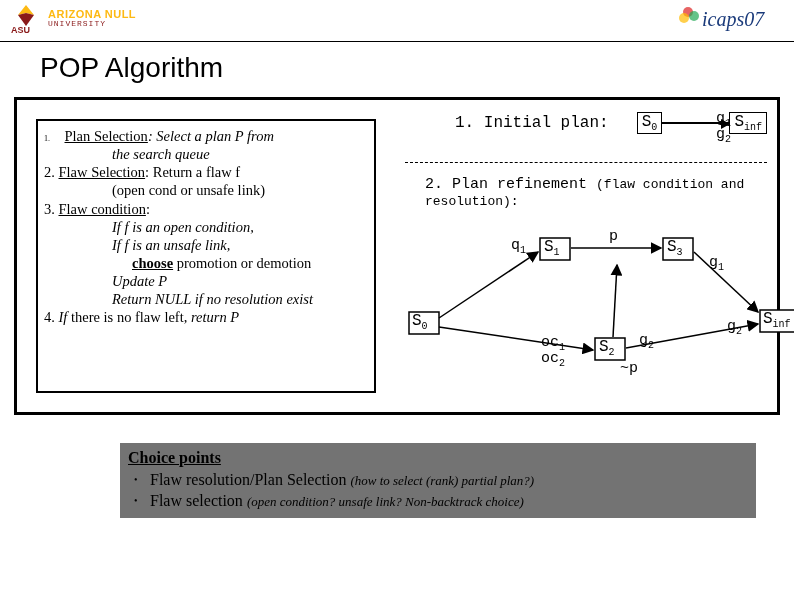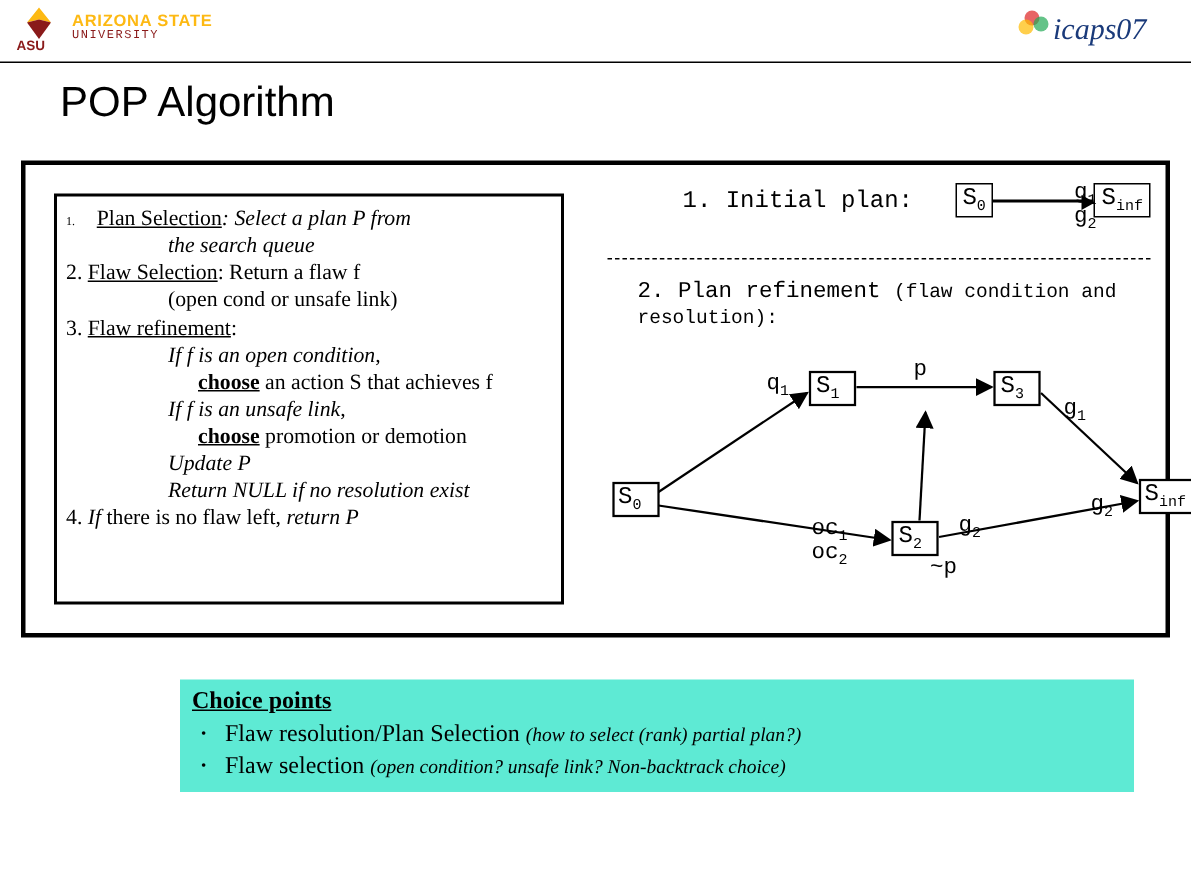--- a/index.html
+++ b/index.html
@@ -41,21 +41,21 @@
     position: absolute;
     right: 10px; top: 2px;
     font-family: cursive;
     font-size: 20px;
     color: #404040;
     font-style: italic;
   }
   .title {
     font-family: Arial, Helvetica, sans-serif;
     font-size: 28px;
-    padding: 10px 0 23px 40px;
+    padding: 10px 0 13px 40px;
   }
   .main-box {
     margin: 0 14px;
     border: 3px solid #000;
     display: flex;
     height: 318px;
     position: relative;
   }
   .left-panel {
     flex: 0 0 340px;
@@ -118,21 +118,21 @@
     position: absolute;
     top: 76px; left: 30px;
     font-size: 15px;
   }
   .diagram {
     position: absolute;
     top: 110px; left: 0; right: 0; bottom: 0;
   }
   .choice-box {
     margin: 28px 38px 0 120px;
-    background: #5eead4;
+    background: #737373;
     padding: 4px 8px 6px 8px;
     font-size: 16px;
     line-height: 1.35;
   }
   .choice-bullet {
     padding-left: 22px;
     position: relative;
   }
   .choice-bullet::before {
     content: "•";
@@ -147,21 +147,21 @@
 <div class="header">
   <div class="asu-logo">
     <div class="asu-shield">
       <svg width="34" height="34" viewBox="0 0 34 34">
         <path d="M9 14 L17 4 L25 14 L17 12 Z" fill="#fdb913"></path>
         <path d="M9 14 L17 12 L25 14 L17 25 Z" fill="#8a1a1a"></path>
         <text x="2" y="32" font-size="9" font-weight="bold" fill="#8a1a1a" font-family="Arial">ASU</text>
       </svg>
     </div>
     <div class="asu-text">
-      <div class="asu-line1">ARIZONA STATE</div>
+      <div class="asu-line1">ARIZONA NULL</div>
       <div class="asu-line2">UNIVERSITY</div>
     </div>
   </div>
   <div class="icaps-logo">
     <svg width="110" height="36" viewBox="0 0 110 36">
       <circle cx="14" cy="10" r="5" fill="#d22" opacity="0.7"></circle>
       <circle cx="20" cy="14" r="5" fill="#2a5" opacity="0.7"></circle>
       <circle cx="10" cy="16" r="5" fill="#fb0" opacity="0.7"></circle>
       <text x="28" y="24" font-family="cursive" font-style="italic" font-size="20" fill="#1a3a7a">icaps07</text>
     </svg>
@@ -175,25 +175,22 @@
     <div>
       <span class="tiny">1.</span>&nbsp;&nbsp;&nbsp;
       <span class="u">Plan Selection</span><span class="italic">: Select a plan P from</span>
       <div class="italic" style="padding-left:68px">the search queue</div>
     </div>
     <div>
       <span>2. </span><span class="u">Flaw Selection</span><span>: Return a flaw f</span>
       <div style="padding-left:68px">(open cond or unsafe link)</div>
     </div>
     <div>
-      <span>3. </span><span class="u">Flaw refinement</span><span>:</span>
+      <span>3. </span><span class="u">Flaw condition</span><span>:</span>
       <div class="italic" style="padding-left:68px">If  f is an open condition,</div>
-      <div style="padding-left:88px">
-        <span class="bold u">choose</span><span> an action S that achieves f</span>
-      </div>
       <div class="italic" style="padding-left:68px">If f is an unsafe link,</div>
       <div style="padding-left:88px">
         <span class="bold u">choose</span><span>  promotion or demotion</span>
       </div>
       <div class="italic" style="padding-left:68px">Update P</div>
       <div class="italic" style="padding-left:68px">Return NULL if no resolution exist</div>
     </div>
     <div>
       <span>4. </span><span class="italic">If</span><span> there is no flaw left, </span><span class="italic">return P</span>
     </div>

